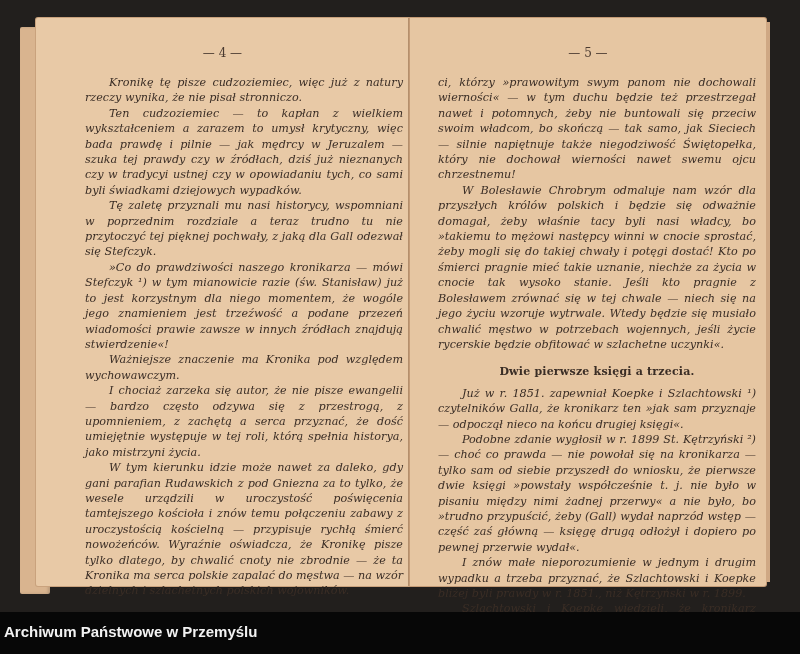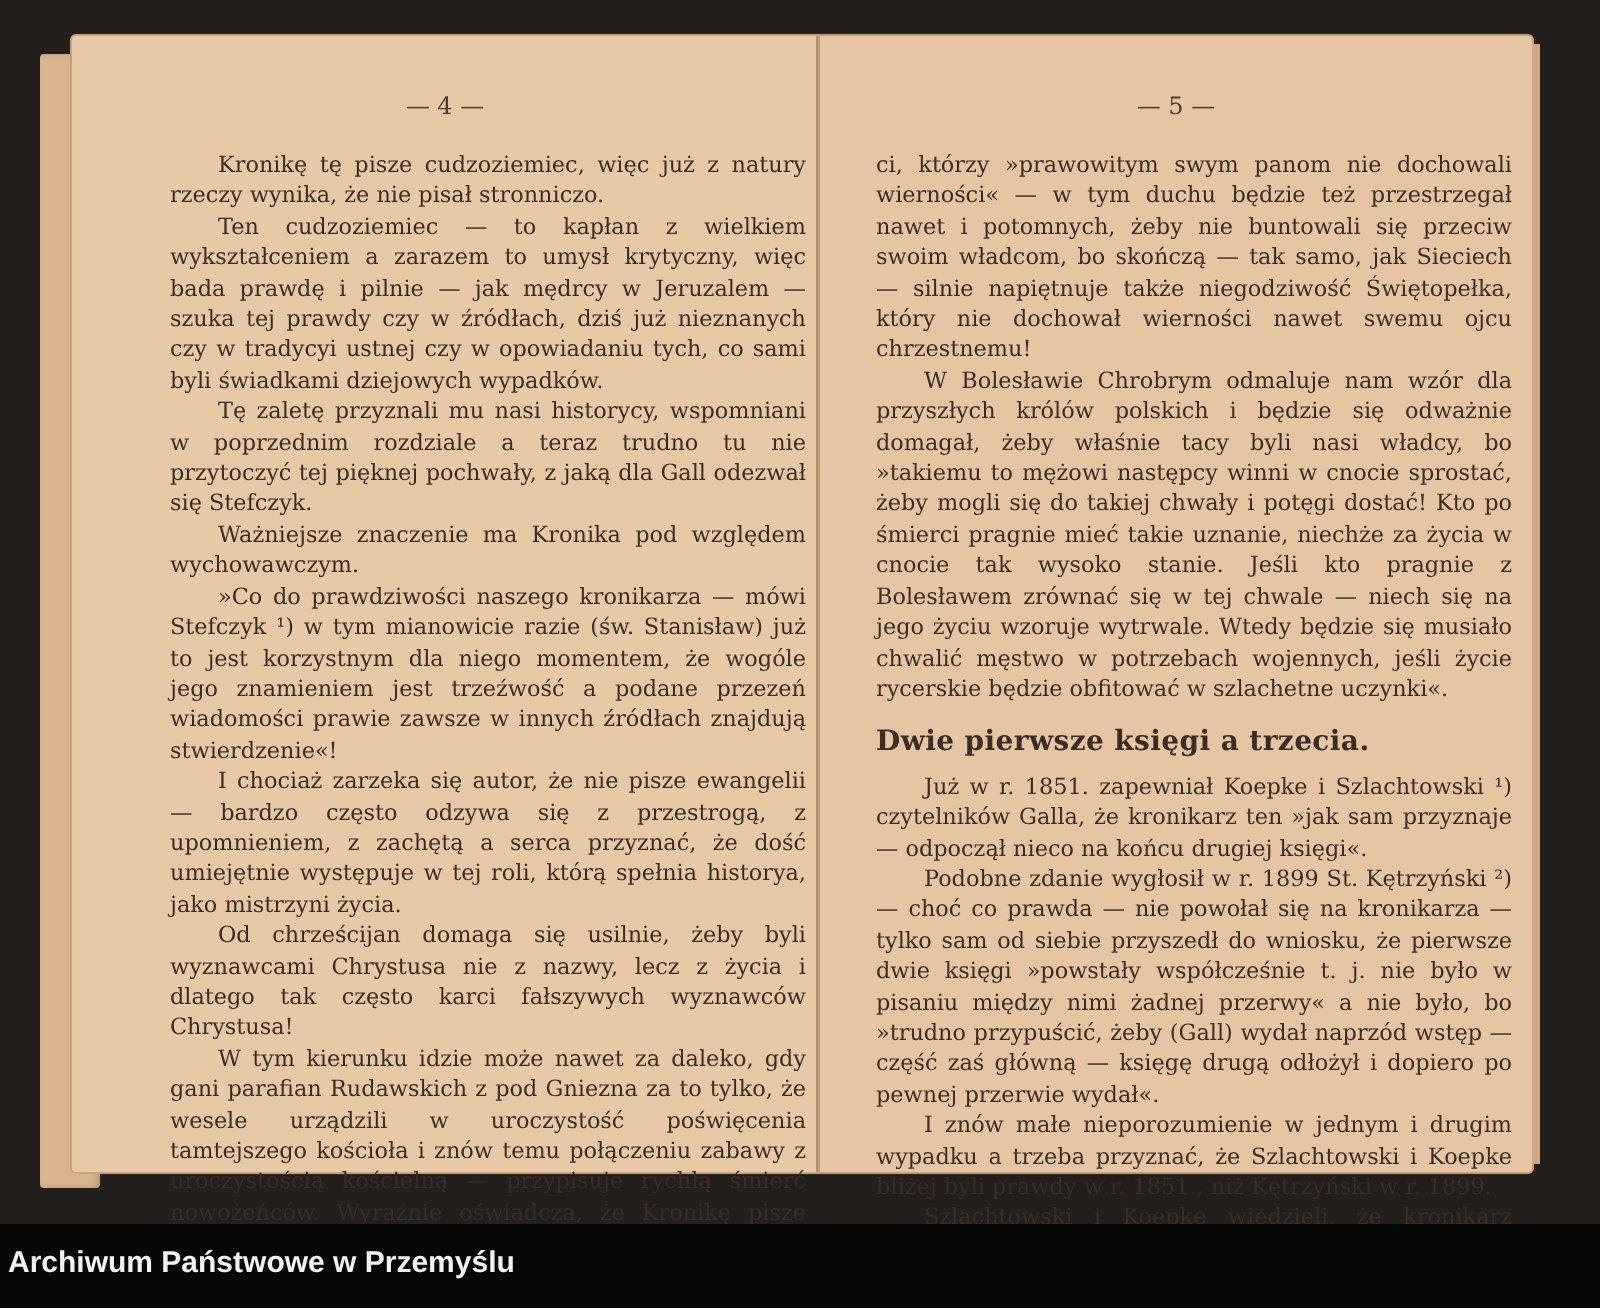--- a/index.html
+++ b/index.html
@@ -27,47 +27,46 @@
   .page-num {
     position:absolute; top:28px; width:100%; text-align:center;
     font-size:12px; color:#4a3a30;
   }
   .text {
     position:absolute; font-size:11.2px; line-height:15.4px;
     text-align:justify; color:#3a2d25;
   }
   .page-left .text { left:49px; top:57px; width:318px; }
   .page-right .text { left:28px; top:57px; width:318px; }
-  .text p { margin:0; text-indent:24px; }
+  .text p { margin:0; text-indent:24px;font-style:italic; }
   .text p.noind { text-indent:0; }
-  .heading { text-align:left; font-weight:bold; font-size:14px; margin:12px 0 6px 0; text-indent:0 !important; letter-spacing:0.2px; }
+  .heading { text-align:center; font-weight:bold; font-size:11px; margin:12px 0 6px 0; text-indent:0 !important; letter-spacing:0.2px; }
   .caption-bar {
     position:absolute; left:0; top:612px; width:800px; height:42px; background:#070707;padding-left:33px;
   }
   .caption {
     position:absolute; left:4px; top:11px;
     font-family:"Liberation Sans", sans-serif; font-weight:bold; font-size:15px; color:#f2f2f2;
   }
 </style>
 </head>
 <body>
 
 <div class="backdrop"></div>
 <div class="under-page"></div>
 
 <div class="page page-left">
   <div class="page-num">— 4 —</div>
   <div class="text">
     <p class="noind" style="text-indent:24px">Kronikę tę pisze cudzoziemiec, więc już z natury rzeczy wynika, że nie pisał stronniczo.</p>
     <p>Ten cudzoziemiec — to kapłan z wielkiem wykształceniem a zarazem to umysł krytyczny, więc bada prawdę i pilnie — jak mędrcy w Jeruzalem — szuka tej prawdy czy w źródłach, dziś już nieznanych czy w tradycyi ustnej czy w opowiadaniu tych, co sami byli świadkami dziejowych wypadków.</p>
     <p>Tę zaletę przyznali mu nasi historycy, wspomniani w poprzednim rozdziale a teraz trudno tu nie przytoczyć tej pięknej pochwały, z jaką dla Gall odezwał się Stefczyk.</p>
+    <p>»Co do prawdziwości naszego kronikarza — mówi Stefczyk ¹) w tym mianowicie razie (św. Stanisław) już to jest korzystnym dla niego momentem, że wogóle jego znamieniem jest trzeźwość a podane przezeń wiadomości prawie zawsze w innych źródłach znajdują stwierdzenie«!</p>
     <p>Ważniejsze znaczenie ma Kronika pod względem wychowawczym.</p>
-    <p>»Co do prawdziwości naszego kronikarza — mówi Stefczyk ¹) w tym mianowicie razie (św. Stanisław) już to jest korzystnym dla niego momentem, że wogóle jego znamieniem jest trzeźwość a podane przezeń wiadomości prawie zawsze w innych źródłach znajdują stwierdzenie«!</p>
     <p>I chociaż zarzeka się autor, że nie pisze ewangelii — bardzo często odzywa się z przestrogą, z upomnieniem, z zachętą a serca przyznać, że dość umiejętnie występuje w tej roli, którą spełnia historya, jako mistrzyni życia.</p>
-    <p>Od chrześcijan domaga się usilnie, żeby byli wyznawcami Chrystusa nie z nazwy, lecz z życia i dlatego tak często karci fałszywych wyznawców Chrystusa!</p>
     <p>W tym kierunku idzie może nawet za daleko, gdy gani parafian Rudawskich z pod Gniezna za to tylko, że wesele urządzili w uroczystość poświęcenia tamtejszego kościoła i znów temu połączeniu zabawy z uroczystością kościelną — przypisuje rychłą śmierć nowożeńców. Wyraźnie oświadcza, że Kronikę pisze tylko dlatego, by chwalić cnoty nie zbrodnie — że ta Kronika ma serca polskie zapalać do męstwa — na wzór dzielnych i szlachetnych polskich wojowników.</p>
 
   </div>
 </div>
 
 <div class="spine"></div>
 
 <div class="page page-right">
   <div class="page-num">— 5 —</div>
   <div class="text">

